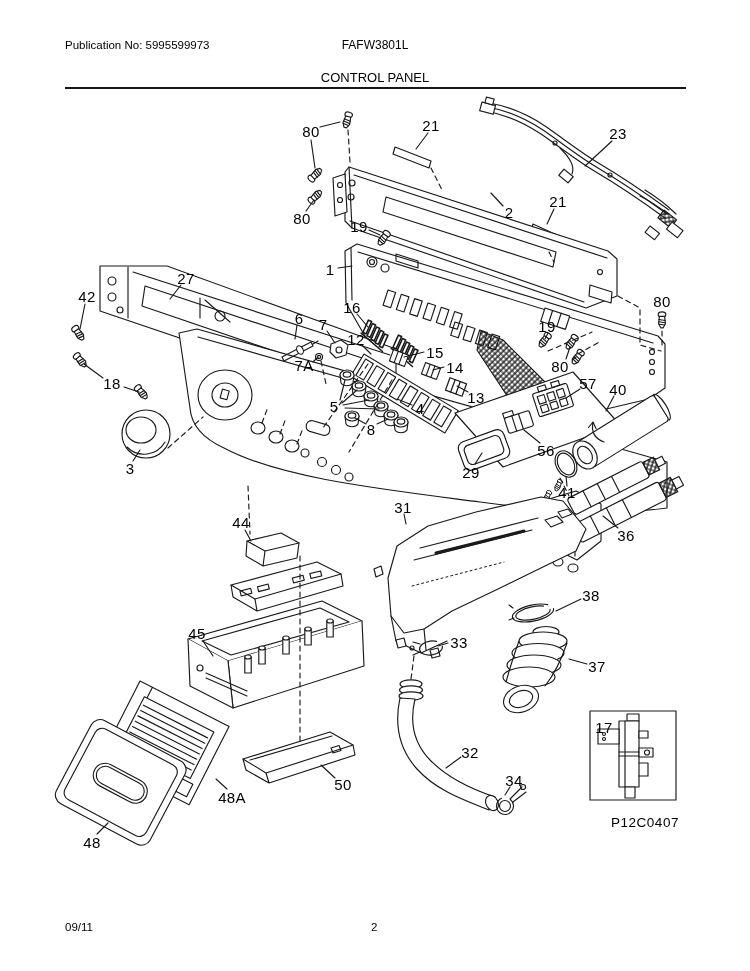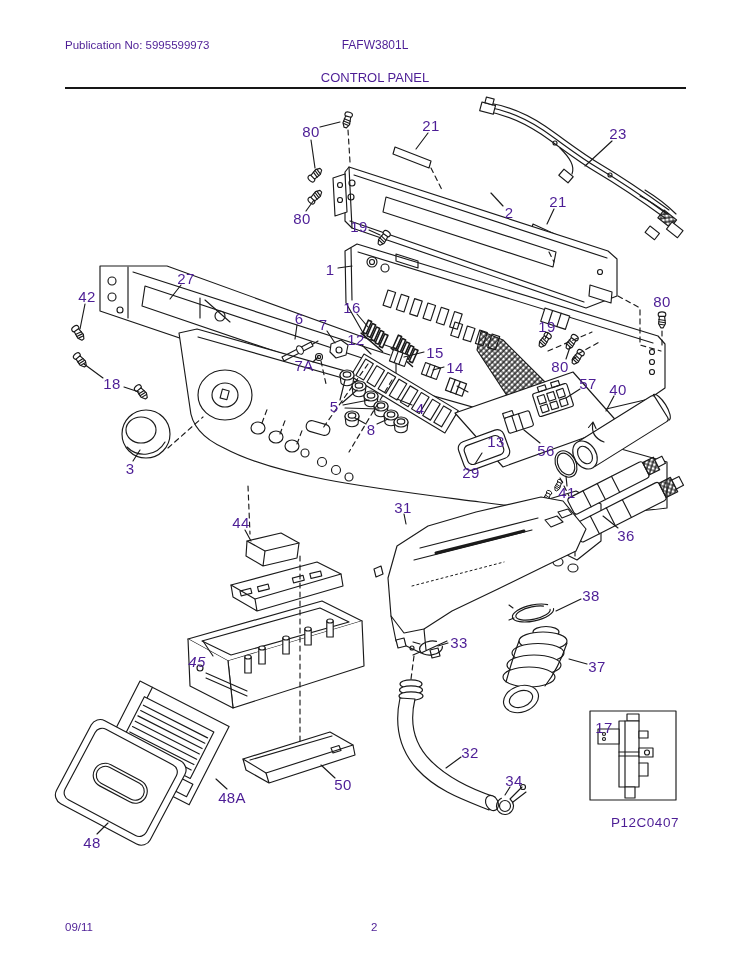--- a/index.html
+++ b/index.html
@@ -1,17 +1,17 @@
 <!DOCTYPE html>
 <html><head>
 <meta charset="utf-8">
 <style>
   html,body{margin:0;padding:0;background:#e8e8e8;}
   .page{position:relative;width:750px;height:971px;background:#ffffff;margin:0 auto;
-        font-family:"Liberation Sans",sans-serif;color:#4c1d95;overflow:hidden;}
+        font-family:"Liberation Sans",sans-serif;color:#000000;overflow:hidden;}
   .page svg{position:absolute;left:0;top:0;}
   .hdr-pub{position:absolute;left:65px;top:39px;font-size:11.5px;}
   .hdr-model{position:absolute;left:375px;top:38px;transform:translateX(-50%);font-size:12px;}
   .hdr-title{position:absolute;left:375px;top:70px;transform:translateX(-50%);font-size:13px;}
   .rule{position:absolute;left:65px;top:87px;width:621px;height:2px;background:#161616;}
   .ftr-date{position:absolute;left:65px;top:921px;font-size:11.5px;}
   .ftr-page{position:absolute;left:371px;top:921px;font-size:11.5px;}
   .inset-code{position:absolute;left:645px;top:815px;transform:translateX(-50%);font-size:13.5px;letter-spacing:.5px;}
   .part-label{position:absolute;transform:translate(-50%,-50%);font-size:15px;line-height:1;letter-spacing:.3px;white-space:nowrap;}
   
@@ -493,33 +493,33 @@
       <span class="part-label" style="left: 662px; top: 301px;">80</span>
       <span class="part-label" style="left: 356px; top: 339px;">12</span>
       <span class="part-label" style="left: 547px; top: 326px;">19</span>
       <span class="part-label" style="left: 304px; top: 365px;">7A</span>
       <span class="part-label" style="left: 435px; top: 352px;">15</span>
       <span class="part-label" style="left: 455px; top: 367px;">14</span>
       <span class="part-label" style="left: 560px; top: 366px;">80</span>
       <span class="part-label" style="left: 112px; top: 383px;">18</span>
       <span class="part-label" style="left: 588px; top: 383px;">57</span>
       <span class="part-label" style="left: 618px; top: 389px;">40</span>
-      <span class="part-label" style="left: 496px; top: 397px; margin-top: 44px;">13</span>
+      <span class="part-label" style="left: 476px; top: 397px;">13</span>
       <span class="part-label" style="left: 334px; top: 406px;">5</span>
       <span class="part-label" style="left: 420px; top: 408px;">4</span>
       <span class="part-label" style="left: 371px; top: 429px;">8</span>
       <span class="part-label" style="left: 130px; top: 468px;">3</span>
       <span class="part-label" style="left: 471px; top: 472px;">29</span>
       <span class="part-label" style="left: 546px; top: 450px;">56</span>
       <span class="part-label" style="left: 567px; top: 492px;">41</span>
       <span class="part-label" style="left: 403px; top: 507px;">31</span>
       <span class="part-label" style="left: 241px; top: 522px;">44</span>
       <span class="part-label" style="left: 626px; top: 535px;">36</span>
       <span class="part-label" style="left: 591px; top: 595px;">38</span>
-      <span class="part-label" style="left: 197px; top: 661px; font-style: italic;">45</span>
+      <span class="part-label" style="left: 197px; top: 633px;">45</span>
       <span class="part-label" style="left: 459px; top: 642px;">33</span>
       <span class="part-label" style="left: 597px; top: 666px;">37</span>
       <span class="part-label" style="left: 232px; top: 797px;">48A</span>
       <span class="part-label" style="left: 343px; top: 784px;">50</span>
       <span class="part-label" style="left: 470px; top: 752px;">32</span>
       <span class="part-label" style="left: 514px; top: 780px;">34</span>
       <span class="part-label" style="left: 92px; top: 842px;">48</span>
       <span class="part-label" style="left: 604px; top: 727px;">17</span>
     </div>
 

